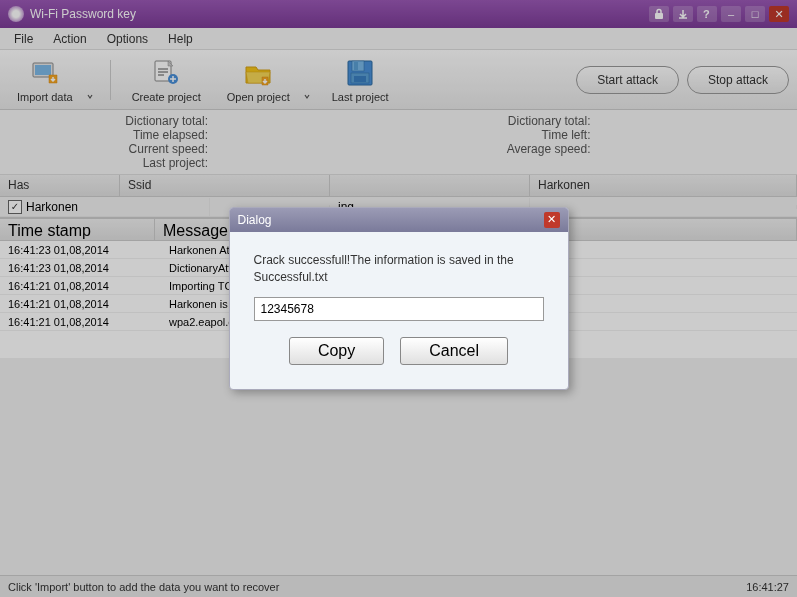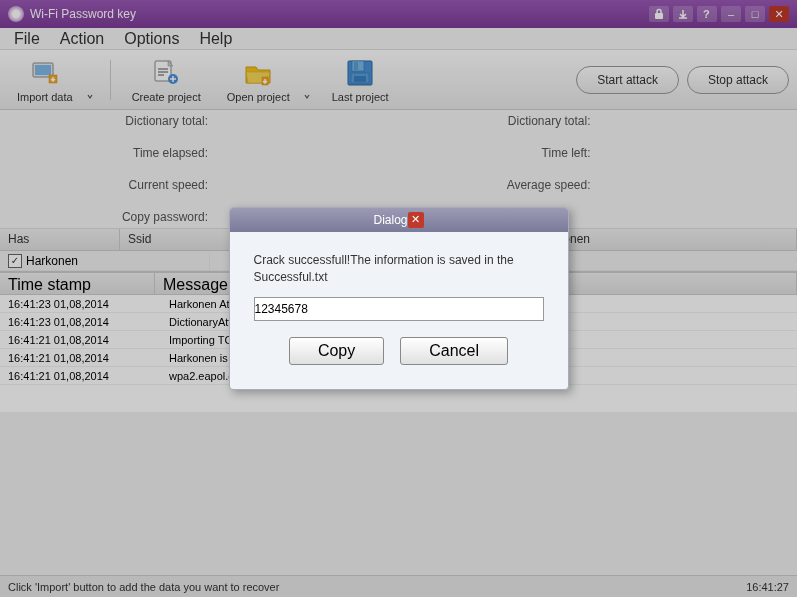--- a/index.html
+++ b/index.html
@@ -60,21 +60,21 @@
       background: #f5f5f5;
       border-bottom: 1px solid #ddd;
       height: 22px;
       display: flex;
       align-items: center;
       padding: 0 4px;
     }
     .menu-item {
       padding: 2px 10px;
       cursor: pointer;
-      font-size: 16px;
+      font-size: 12px;
       color: #333;
       height: 100%;
       display: flex;
       align-items: center;
     }
 
     
     #toolbar {
       background: linear-gradient(to bottom, #ffffff, #e8e8e8);
       border-bottom: 1px solid #ccc;
@@ -131,21 +131,21 @@
       color: #333;
     }
 
     
     #stats-area {
       background: #f5f5f5;
       border-bottom: 1px solid #ddd;
       padding: 4px 16px;
       display: grid;
       grid-template-columns: 200px 1fr 200px 1fr;
-      row-gap: 18px;
+      row-gap: 0;
       font-size: 12px;
     }
     .stat-label { color: #555; text-align: right; padding-right: 8px; }
     .stat-value { color: #333; }
 
     
     #ssid-table {
       flex: 1;
       overflow: hidden;
       border-bottom: 1px solid #ccc;
@@ -268,21 +268,21 @@
       border-radius: 4px;
       width: 340px;
       box-shadow: 3px 3px 10px rgba(0,0,0,0.3);
     }
     #dialog-titlebar {
       background: linear-gradient(to bottom, #9b9bb5, #7a7a9a);
       color: white;
       padding: 4px 8px;
       display: flex;
       align-items: center;
-      justify-content: center;
+      justify-content: space-between;
       border-radius: 3px 3px 0 0;
       font-size: 12px;
     }
     #dialog-titlebar .dialog-close {
       width: 16px;
       height: 16px;
       background: #c0392b;
       border: none;
       border-radius: 2px;
       color: white;
@@ -298,21 +298,21 @@
     #dialog-body .dialog-message {
       font-size: 12px;
       color: #333;
       margin-bottom: 12px;
       line-height: 1.4;
     }
     #dialog-body .dialog-input {
       width: 100%;
       height: 24px;
       border: 1px solid #999;
-      padding: 2px 0;
+      padding: 2px 6px;
       font-size: 12px;
       background: white;
       margin-bottom: 16px;
     }
     #dialog-buttons {
       display: flex;
       justify-content: center;
       gap: 16px;
       padding-bottom: 8px;
     }
@@ -454,21 +454,21 @@
   <span class="stat-label">Time elapsed:</span>
   <span class="stat-value"></span>
   <span class="stat-label">Time left:</span>
   <span class="stat-value"></span>
 
   <span class="stat-label">Current speed:</span>
   <span class="stat-value"></span>
   <span class="stat-label">Average speed:</span>
   <span class="stat-value"></span>
 
-  <span class="stat-label">Copy password:</span>
+  <span class="stat-label">Last project:</span>
   <span class="stat-value"></span>
   <span class="stat-label"></span>
   <span class="stat-value"></span>
 </div>
 
 <div id="ssid-table">
   <div class="table-header">
     <div class="th th-hash">Has</div>
     <div class="th th-ssid">Ssid</div>
     <div class="th th-status"></div>

